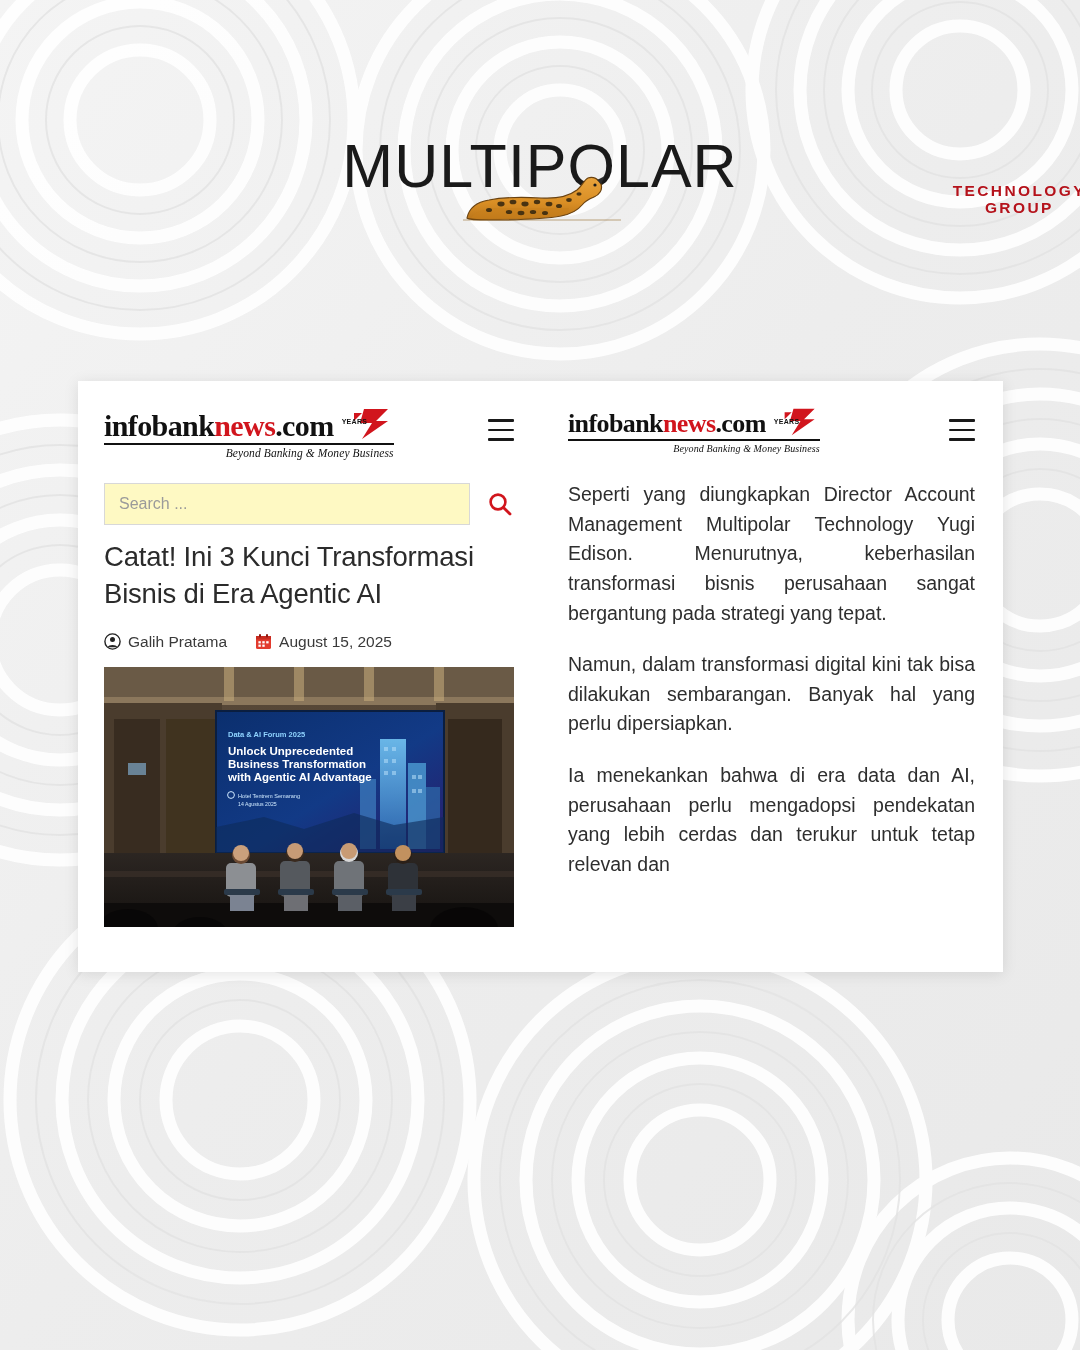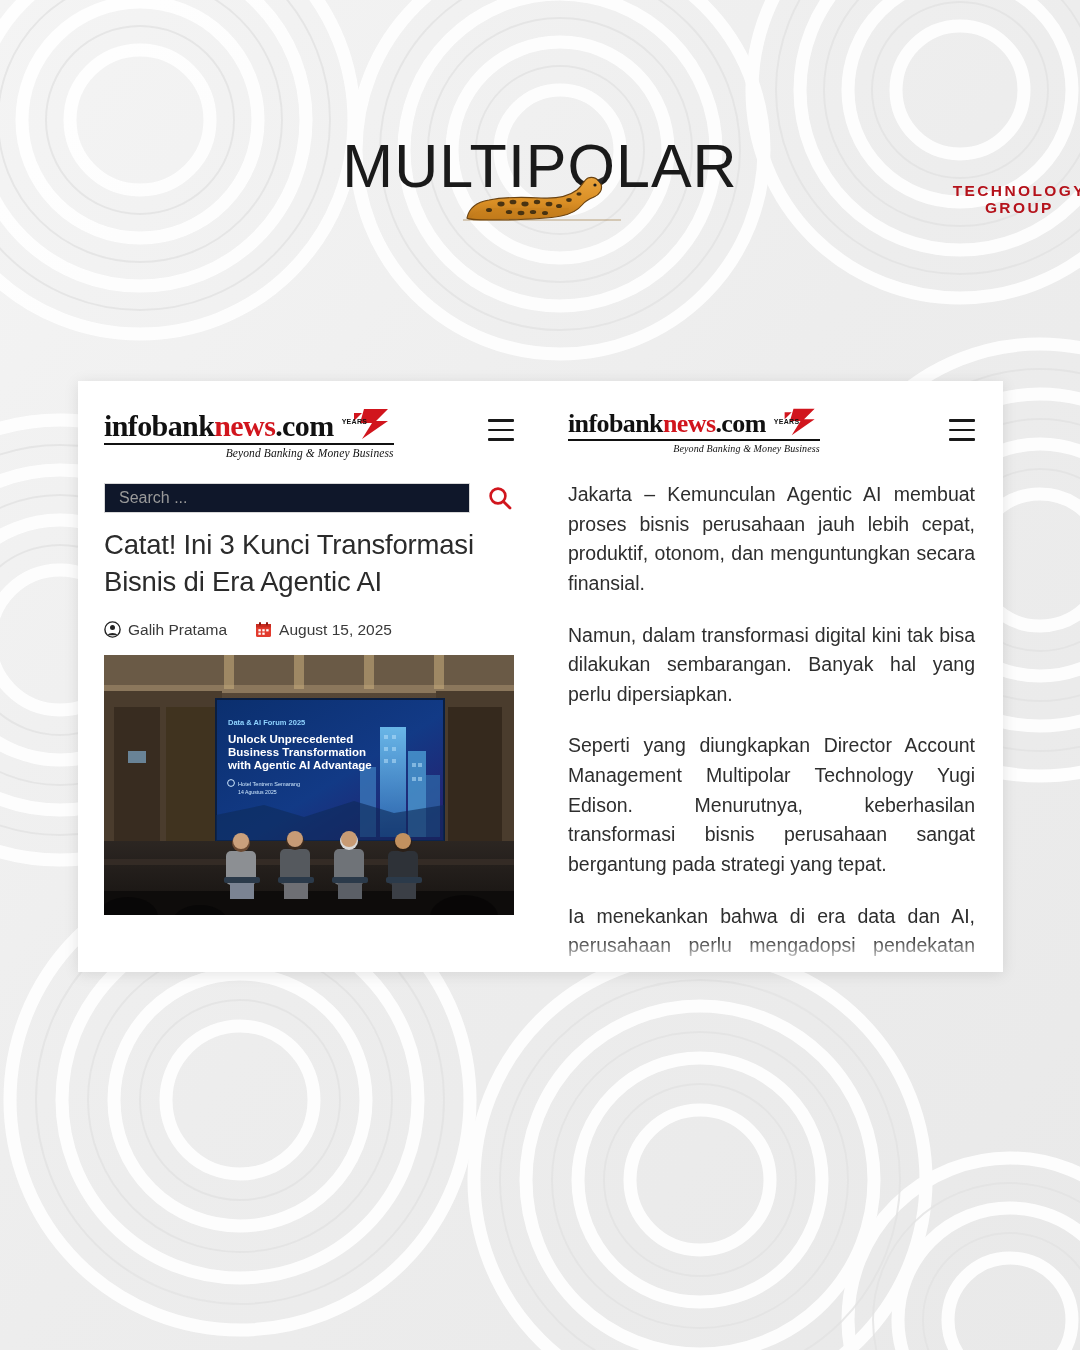--- a/index.html
+++ b/index.html
@@ -137,23 +137,23 @@
 
   
   .search-row {
     display: flex;
     align-items: center;
     gap: 16px;
     margin-top: 24px;
   }
   .search-input {
     flex: 1;
-    height: 30px;
+    height: 42px;
     border: 1px solid #d8d8d8;
-    background: #0f172a;
+    background: #fef9c3;
     padding: 0 14px;
     font-size: 16px;
     color: #8b8b8b;
     font-family: "Liberation Sans", sans-serif;
     outline: none;
   }
   .search-input::placeholder { color: #9a9a9a; }
   .search-btn {
     width: 28px; height: 28px;
     display: flex; align-items: center; justify-content: center;
@@ -536,21 +536,20 @@
       </div>
 
       <div class="hamburger" title="Menu">
         <span></span>
           <span></span>
           <span></span>
       </div>
     </div>
 
     <div class="body-copy">
-      <p>Jakarta – Kemunculan Agentic AI membuat proses bisnis perusahaan jauh lebih cepat, produktif, otonom, dan menguntungkan secara finansial.</p>
+      <p>Seperti yang diungkapkan Director Account Management Multipolar Technology Yugi Edison. Menurutnya, keberhasilan transformasi bisnis perusahaan sangat bergantung pada strategi yang tepat.</p>
       <p>Namun, dalam transformasi digital kini tak bisa dilakukan sembarangan. Banyak hal yang perlu dipersiapkan.</p>
-      <p>Seperti yang diungkapkan Director Account Management Multipolar Technology Yugi Edison. Menurutnya, keberhasilan transformasi bisnis perusahaan sangat bergantung pada strategi yang tepat.</p>
       <p>Ia menekankan bahwa di era data dan AI, perusahaan perlu mengadopsi pendekatan yang lebih cerdas dan terukur untuk tetap relevan dan</p>
     </div>
   </div>
 
   <div class="fade-mask"></div>
 </div>
 
 </body></html>

